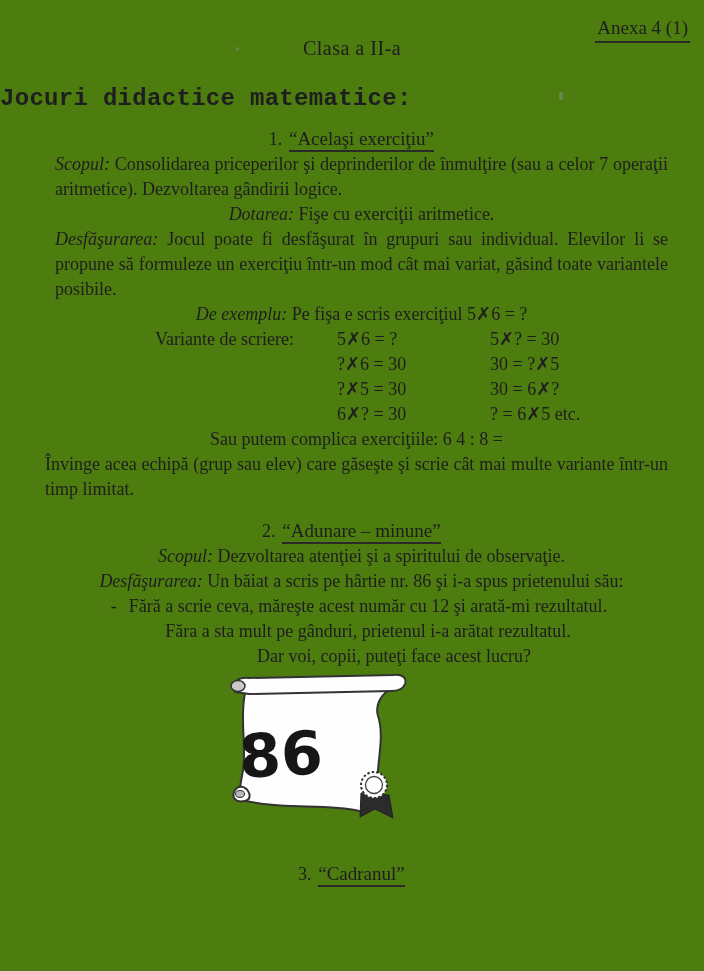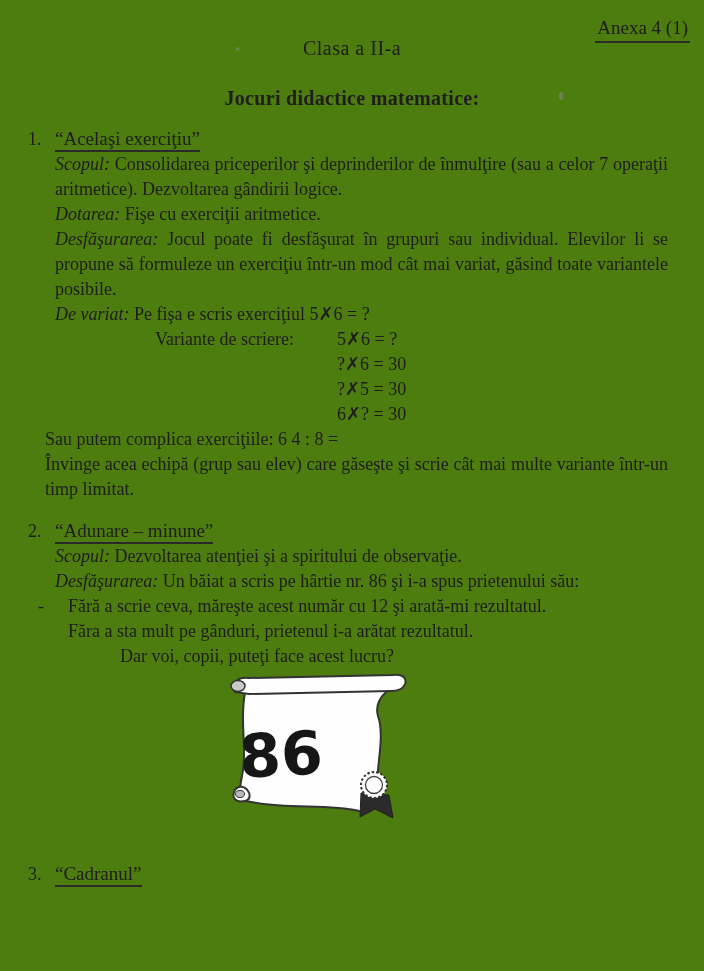--- a/index.html
+++ b/index.html
@@ -11,30 +11,30 @@
   }
   .annex {
     position:absolute; top:15px; right:14px; font-size:19px;
     border-bottom:2px solid #2a2a2a; padding:0 2px 1px 2px;
   }
   .class-title {
     position:absolute; top:36px; left:0; width:100%; text-align:center;
     font-weight:normal; font-size:20px; letter-spacing:.5px;
   }
   .main-title {
-    position:absolute; top:86px; left:0; width:100%; text-align:center;
-    font-weight:bold; font-size:20px; letter-spacing:.3px;
+    position:absolute; top:86px; left:0; width:100%; 
+    font-weight:bold; font-size:24px; letter-spacing:.3px;font-family:Liberation Mono, monospace;
   }
   .artifact { position:absolute; background:#8d8d8d; opacity:.55; border-radius:50%; }
   .a1 { top:92px; left:559px; width:4px; height:8px; }
   .a2 { top:47px; left:236px; width:3px; height:4px; }
 
   .content { position:absolute; top:126px; left:28px; width:640px; }
 
-  p { margin:0; }
+  p { margin:0;text-align:center; }
   .just { text-align:justify; }
   .lbl { font-style:italic;margin-top:17px; }
   .sec-num { display:inline-block; width:27px; }
   .sec-title { border-bottom:2px solid #2a2a2a; padding-bottom:1px; font-size:19px; }
   .sec-body { margin-left:27px; }
 
   .variants { position:relative; height:100px; margin-left:27px; }
   .v-label { position:absolute; left:100px; top:0; }
   .v-col { position:absolute; top:0; }
   .v-col1 { left:282px; }
@@ -69,30 +69,36 @@
   <span class="artifact a2"></span>
 
   <div class="content">
 
     <div class="section">
       <p><span class="sec-num">1.</span><span class="sec-title">“Acelaşi exerciţiu”</span></p>
       <div class="sec-body">
         <p class="just"><i class="lbl">Scopul:</i> <span>Consolidarea priceperilor şi deprinderilor de înmulţire (sau a celor 7 operaţii aritmetice). Dezvoltarea gândirii logice.</span></p>
         <p><i class="lbl">Dotarea:</i> <span>Fişe cu exerciţii aritmetice.</span></p>
         <p class="just"><i class="lbl">Desfăşurarea:</i> <span>Jocul poate fi desfăşurat în grupuri sau individual. Elevilor li se propune să formuleze un exerciţiu într-un mod cât mai variat, găsind toate variantele posibile.</span></p>
-        <p><i class="lbl">De variat:</i> <span>Pe fişa e scris exerciţiul 5✗6 = ?</span></p>
+        <p><i class="lbl">De exemplu:</i> <span>Pe fişa e scris exerciţiul 5✗6 = ?</span></p>
       </div>
 
       <div class="variants">
         <div class="v-label">Variante de scriere:</div>
         <div class="v-col v-col1">
           <div class="eq">5✗6 = ?</div>
           <div class="eq">?✗6 = 30</div>
           <div class="eq">?✗5 = 30</div>
           <div class="eq">6✗? = 30</div>
+        </div>
+        <div class="v-col v-col2">
+          <div class="eq">5✗? = 30</div>
+          <div class="eq">30 = ?✗5</div>
+          <div class="eq">30 = 6✗?</div>
+          <div class="eq">? = 6✗5 etc.</div>
         </div>
       </div>
 
       <p class="outdent">Sau putem complica exerciţiile: 6  4 : 8 =</p>
       <p class="outdent just">Învinge acea echipă (grup sau elev) care găseşte şi scrie cât mai multe variante într-un timp limitat.</p>
     </div>
 
     <div class="section sec2">
       <p><span class="sec-num">2.</span><span class="sec-title">“Adunare – minune”</span></p>
       <div class="sec-body">

